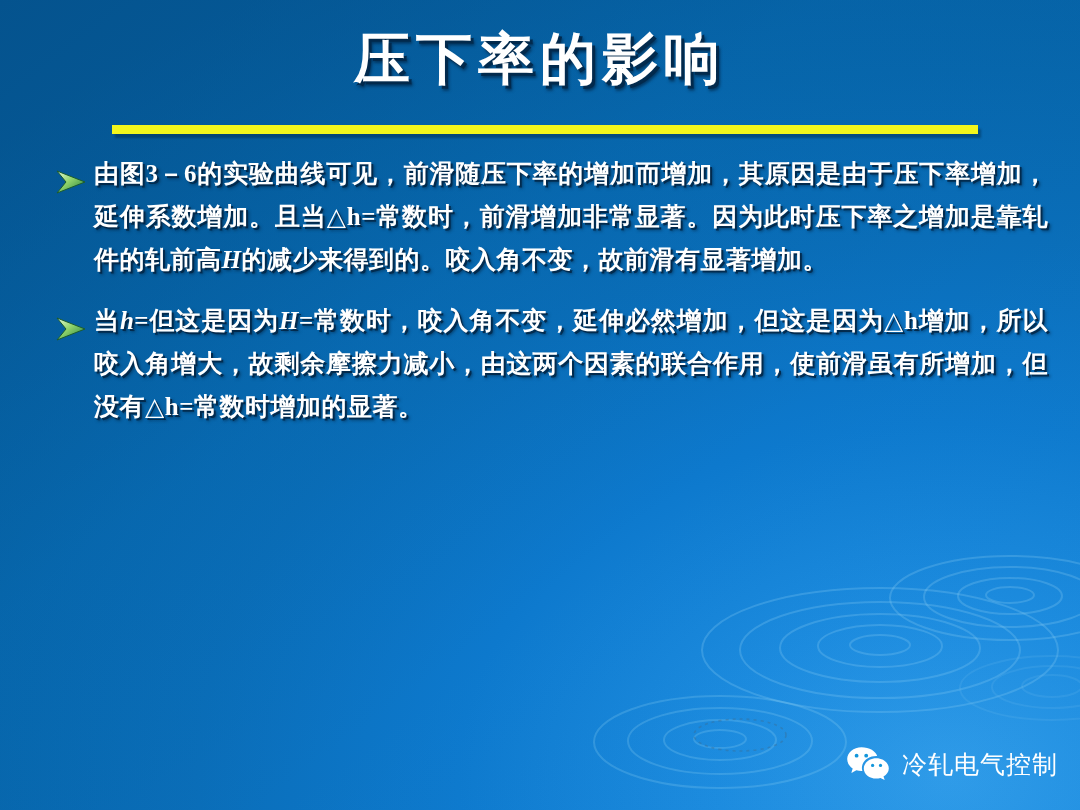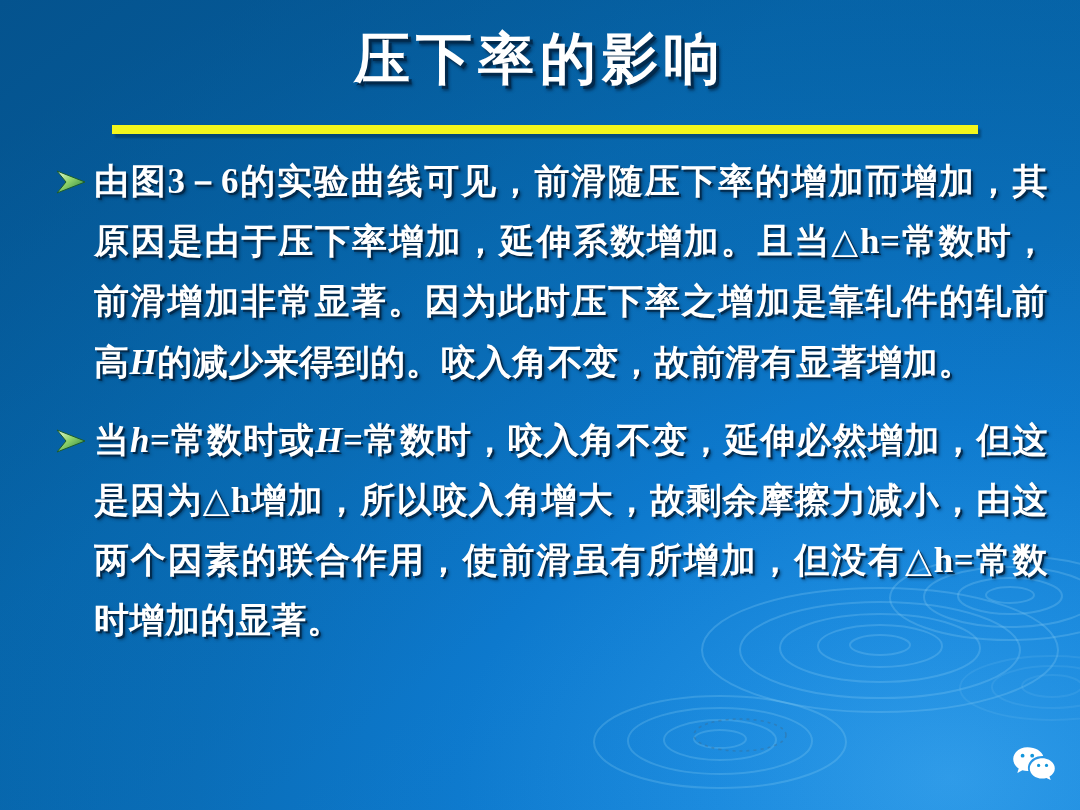--- a/index.html
+++ b/index.html
@@ -81,21 +81,21 @@
     height: 52px;
     display: flex;
     align-items: center;
     justify-content: center;
     margin-top: 4px;
   }
   .bullet-icon svg { display: block; }
   .para {
     flex: 1 1 auto;
     color: #ffffff;
-    font-size: 35px;
+    font-size: 25px;
     line-height: 1.72;
     letter-spacing: 0.5px;
     text-align: justify;
     text-justify: inter-ideograph;
     text-shadow:
       2px 2px 0 rgba(2,38,70,0.88),
       3px 3px 3px rgba(2,32,60,0.55);
     font-family: "Liberation Serif", "DejaVu Serif", serif;
     font-weight: 600;
   }
@@ -190,32 +190,33 @@
             <linearGradient id="arrGrad2" x1="0" y1="0" x2="1" y2="1">
               <stop offset="0%" stop-color="#e8fbd8"></stop>
               <stop offset="45%" stop-color="#8fd36a"></stop>
               <stop offset="100%" stop-color="#1f7a3c"></stop>
             </linearGradient>
           </defs>
           <path d="M3 2 L31 13 L3 24 L12 13 Z" fill="url(#arrGrad2)" stroke="#1b5c2e" stroke-width="1"></path>
         </svg>
       </span>
       <div class="para">
-        <span>当</span><span class="it">h</span><span>=常数时或</span><span class="it">H</span><span>=常数时，咬入角不变，延伸必然增加，但这是因为△h增加，所以咬入角增大，故剩余摩擦力减小，由这两个因素的联合作用，使前滑虽有所增加，但没有△h=常数时增加的显著。</span>
+        <span>当</span><span class="it">h</span><span>=但这是因为</span><span class="it">H</span><span>=常数时，咬入角不变，延伸必然增加，但这是因为△h增加，所以咬入角增大，故剩余摩擦力减小，由这两个因素的联合作用，使前滑虽有所增加，但没有△h=常数时增加的显著。</span>
       </div>
     </div>
 
   </div>
 
   <div class="watermark">
     <span>
       <svg class="wechat-icon" viewBox="0 0 48 40" aria-hidden="true">
         <path d="M17.5 3.2C9.6 3.2 3.2 8.5 3.2 15.1c0 3.8 2.1 7.2 5.5 9.4l-1.4 4.4 5.1-2.6c1.6.5 3.3.8 5.1.8h.9c-.3-1-.5-2-.5-3.1 0-6.6 6.4-11.9 14.3-11.9h1C31.9 7.1 25.4 3.2 17.5 3.2z" fill="#ffffff"></path>
         <circle cx="12.6" cy="11.7" r="1.9" fill="#1296db"></circle>
         <circle cx="22.2" cy="11.7" r="1.9" fill="#1296db"></circle>
         <path d="M44.8 24.4c0-5.6-5.6-10.1-12.5-10.1S19.8 18.8 19.8 24.4s5.6 10.1 12.5 10.1c1.4 0 2.8-.2 4.1-.6l4.3 2.2-1.2-3.7c3.2-1.8 5.3-4.6 5.3-8z" fill="#ffffff"></path>
         <circle cx="28.6" cy="21.4" r="1.6" fill="#1296db"></circle>
         <circle cx="36.5" cy="21.4" r="1.6" fill="#1296db"></circle>
       </svg>
     </span>
+    <span class="watermark-label">冷轧电气控制</span>
   </div>
 
 </div>
 
 </body></html>

